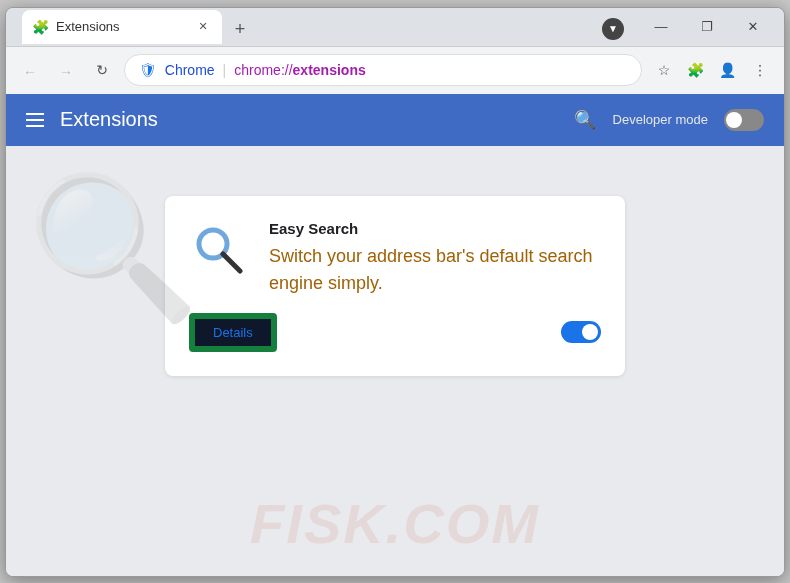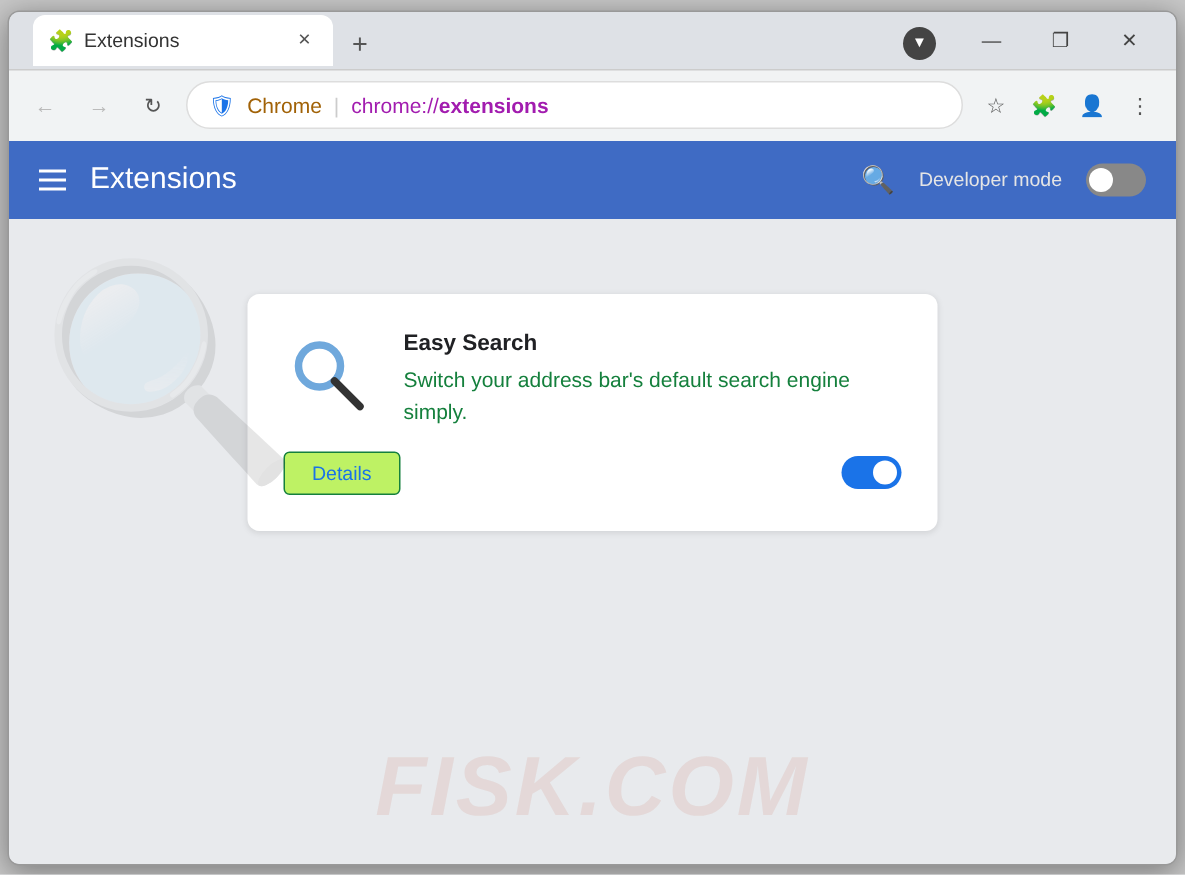--- a/index.html
+++ b/index.html
@@ -160,21 +160,21 @@
       height: 32px;
       border: 1px solid #ddd;
       gap: 8px;
     }
     .shield-icon {
       color: #1a73e8;
       font-size: 14px;
     }
     .brand-name {
       font-size: 14px;
-      color: #a16207;
+      color: #1d4ed8;
       font-weight: 500;
     }
     .separator {
       color: #ccc;
       font-size: 14px;
     }
     .url-text {
       font-size: 14px;
       color: #a21caf;
       flex: 1;
@@ -321,34 +321,34 @@
       height: 52px;
     }
     .ext-info { flex: 1; }
     .ext-name {
       font-size: 15px;
       font-weight: 600;
       color: #202124;
       margin-bottom: 6px;
     }
     .ext-desc {
-      font-size: 14px;
-      color: #15803d;
+      font-size: 18px;
+      color: #a16207;
       line-height: 1.5;
     }
     .card-bottom {
       display: flex;
       align-items: center;
       gap: 12px;
     }
     .btn-details {
       padding: 6px 18px;
-      border: 1px solid #15803d;
+      border: 6px solid #15803d;
       border-radius: 4px;
-      background: #bef264;
+      background: #0f172a;
       color: #1a73e8;
       font-size: 13px;
       font-weight: 500;
       cursor: pointer;
     }
     .btn-remove {
       padding: 6px 18px;
       border: 1px solid #bdc1c6;
       border-radius: 4px;
       background: white;

